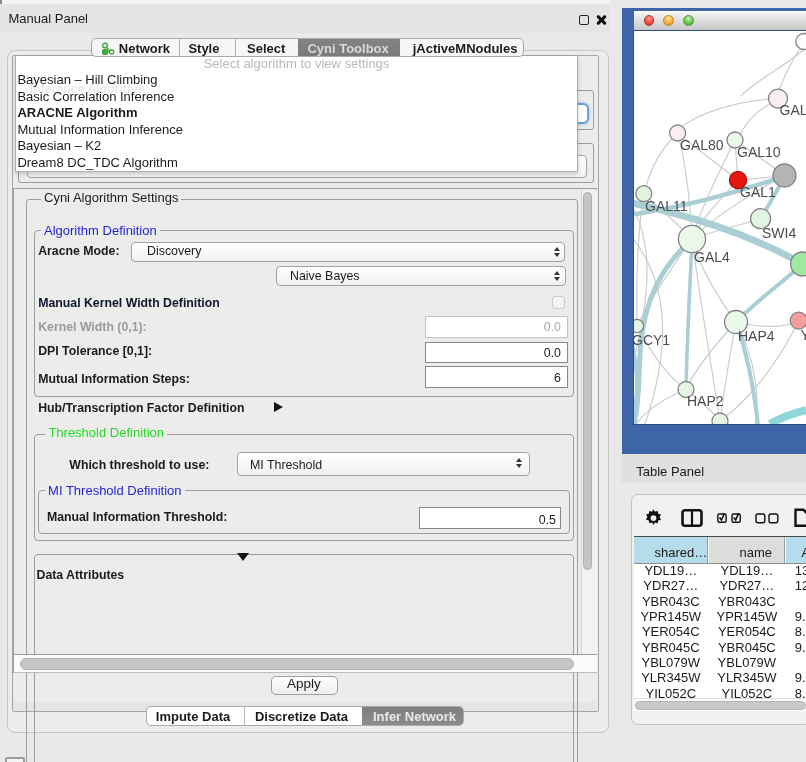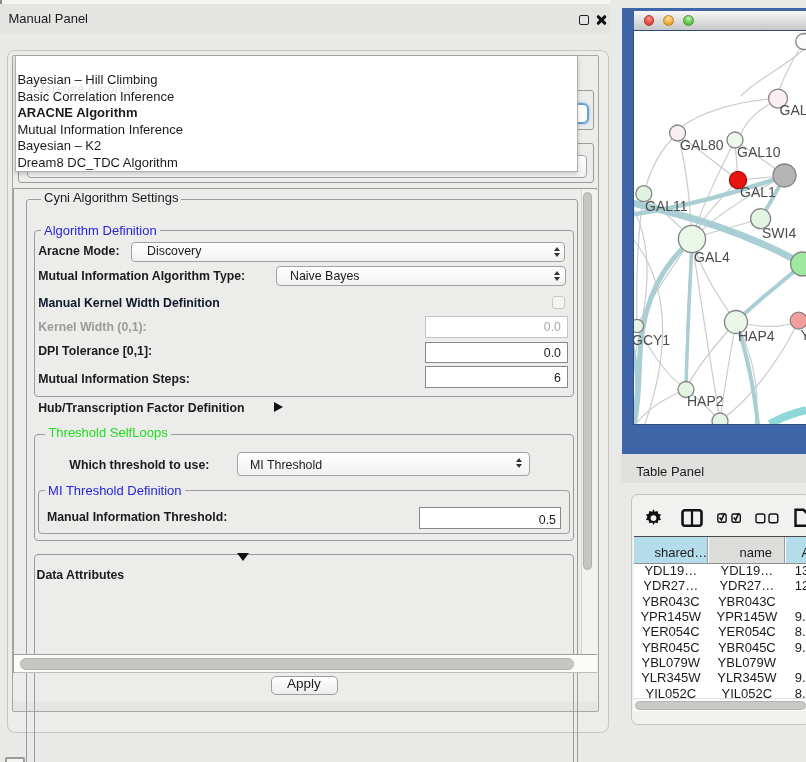--- a/index.html
+++ b/index.html
@@ -50,21 +50,20 @@
   <div class="ab glab t13" style="left:27px;top:1.4px">Cyni Algorithm Settings</div>
 
   <div class="ab grp" style="left:19.5px;top:40px;width:540px;height:167px"></div>
   <div class="ab glab t13" style="left:27px;top:33.9px;color:#2525d8">Algorithm Definition</div>
 
   <div class="ab b12" style="left:24.2px;top:55px">Aracne Mode:</div>
   <div class="ab combo" style="left:117px;top:51.5px;width:434px;height:20px"></div>
   <div class="ab t12" style="left:133px;top:55px">Discovery</div>
   <div class="arrows" style="left:540px;top:56.5px"></div>
 
-  <div class="ab b12" style="left:24.2px;top:79.5px">Mutual Information Algorithm Type:</div>
   <div class="ab combo" style="left:262px;top:76px;width:289.5px;height:19.5px"></div>
   <div class="ab t12" style="left:276px;top:79.5px">Naive Bayes</div>
   <div class="arrows" style="left:540px;top:80.5px"></div>
 
   <div class="ab b12" style="left:24.2px;top:107px;color:#0f172a">Manual Kernel Width Definition</div>
   <div class="ab" style="left:537.5px;top:105.5px;width:13px;height:13px;background:#f4f4f3;border:1px solid #c9c9c8;border-radius:3px"></div>
 
   <div class="ab b12" style="left:24.2px;top:131px;color:#9b9b9a">Kernel Width (0,1):</div>
   <div class="ab fld" style="left:410.8px;top:125.5px;width:143px;height:22.5px;border-color:#c4c4c3"></div>
   <div class="ab t12" style="left:497px;top:130.5px;width:50px;text-align:right;color:#a9a9a8">0.0</div>
@@ -74,21 +73,21 @@
   <div class="ab t12" style="left:497px;top:156.5px;width:50px;text-align:right">0.0</div>
 
   <div class="ab b12" style="left:24.2px;top:182.5px">Mutual Information Steps:</div>
   <div class="ab fld" style="left:410.8px;top:175.8px;width:143px;height:22.5px"></div>
   <div class="ab t12" style="left:497px;top:181.5px;width:50px;text-align:right">6</div>
 
   <div class="ab b12" style="left:24.2px;top:211.5px">Hub/Transcription Factor Definition</div>
   <div class="ab" style="left:259.6px;top:212px;width:0;height:0;border-top:5.5px solid transparent;border-bottom:5.5px solid transparent;border-left:9.5px solid #111"></div>
 
   <div class="ab grp" style="left:19.7px;top:244px;width:540px;height:107px"></div>
-  <div class="ab glab t13" style="left:31.4px;top:236.4px;color:#1ddd1d">Threshold SelfLoops</div>
+  <div class="ab glab t13" style="left:31.4px;top:236.4px;color:#1ddd1d">Threshold Definition</div>
 
   <div class="ab b12" style="left:55.3px;top:268.5px">Which threshold to use:</div>
   <div class="ab combo" style="left:222.8px;top:262px;width:293px;height:23.5px"></div>
   <div class="ab t12" style="left:236px;top:268.5px">MI Threshold</div>
   <div class="arrows" style="left:502px;top:267.5px"></div>
 
   <div class="ab grp" style="left:24px;top:300px;width:531.5px;height:44px"></div>
   <div class="ab glab t13" style="left:31.1px;top:294.4px;color:#2525d8">MI Threshold Definition</div>
   <div class="ab b12" style="left:32.9px;top:320.5px">Manual Information Threshold:</div>
   <div class="ab fld" style="left:404.6px;top:317.4px;width:142.7px;height:21.6px"></div>
@@ -106,23 +105,48 @@
 <div class="ab" style="left:582.6px;top:192px;width:9px;height:378px;background:#c5c5c4;border:1px solid #aeaead;border-radius:5px"></div>
 
 <div class="ab" style="left:14px;top:654px;width:583px;height:1px;background:#9e9e9d"></div>
 <div class="ab" style="left:14px;top:655px;width:583px;height:17px;background:#fbfbfa"></div>
 <div class="ab" style="left:20.4px;top:658.4px;width:553.6px;height:11.9px;background:#c6c6c5;border:1px solid #b2b2b1;border-radius:6px"></div>
 <div class="ab" style="left:14px;top:672px;width:583px;height:1px;background:#bcbcbb"></div>
 
 <div class="ab" style="left:270.9px;top:676.2px;width:67px;height:18.6px;background:linear-gradient(#ffffff,#ededec);border:1px solid #9e9e9d;border-radius:5px"></div>
 <div class="ab t13" style="left:287px;top:677.3px;font-size:13.5px">Apply</div>
 
-
+<div class="ab" style="left:146px;top:706.4px;width:318.3px;height:19.8px;background:#fff;border:1px solid #a9a9a8;border-radius:5px;overflow:hidden">
+  <div class="ab" style="left:97.4px;top:0;width:1px;height:100%;background:#b9b9b8"></div>
+  <div class="ab" style="left:214.7px;top:0;width:103.6px;height:100%;background:linear-gradient(#7e7e7d,#8c8c8b)"></div>
+  <div class="ab b13" style="left:8.8px;top:2.6px">Impute Data</div>
+  <div class="ab b13" style="left:107.9px;top:2.6px">Discretize Data</div>
+  <div class="ab b13" style="left:226px;top:2.6px;color:#e9e9e8">Infer Network</div>
+</div>
+
+<div class="ab" style="left:90.5px;top:38px;width:433.3px;height:18.5px;background:#f6f6f5;border:1px solid #a9a9a8;border-radius:5px;overflow:hidden;z-index:6">
+  <div class="ab" style="left:87.3px;top:0;width:1px;height:100%;background:#b4b4b3"></div>
+  <div class="ab" style="left:143.3px;top:0;width:1px;height:100%;background:#b4b4b3"></div>
+  <div class="ab" style="left:206px;top:0;width:102.3px;height:100%;background:linear-gradient(#848483,#7a7a79)"></div>
+  <svg class="ab" style="left:9px;top:2.5px" width="14" height="14" viewBox="0 0 14 14">
+    <line x1="4" y1="4" x2="10" y2="10" stroke="#2e9e2e" stroke-width="1.2"></line>
+    <line x1="4" y1="10" x2="10" y2="10" stroke="#2e9e2e" stroke-width="1.2"></line>
+    <circle cx="4" cy="3.5" r="2.4" fill="#e8f5e8" stroke="#2e9e2e" stroke-width="1.2"></circle>
+    <rect x="1.6" y="7.6" width="4.8" height="4.8" rx="1" fill="#3db03d" stroke="#2e9e2e"></rect>
+    <circle cx="10.6" cy="10" r="2.2" fill="#e8f5e8" stroke="#2e9e2e" stroke-width="1.2"></circle>
+  </svg>
+  <div class="ab b13" style="left:27.3px;top:3px">Network</div>
+  <div class="ab b13" style="left:96.9px;top:3px">Style</div>
+  <div class="ab b13" style="left:155.5px;top:3px">Select</div>
+  <div class="ab b13" style="left:215.9px;top:3px;color:#d9d9d8">Cyni Toolbox</div>
+  <div class="ab b13" style="left:321.2px;top:3px">jActiveMNodules</div>
+</div>
 
 <div class="ab" style="left:15px;top:56px;width:563px;height:115.5px;background:#fff;border:1px solid #b0b0af;border-top:none;box-shadow:0 2px 4px rgba(0,0,0,0.18);z-index:5">
+  <div class="t13" style="position:absolute;left:0;top:0.5px;width:100%;text-align:center;color:#b9b9b8">Select algorithm to view settings</div>
   <div class="b12" style="position:absolute;left:13.6px;top:26.5px;color:rgba(40,40,40,0.1)">Inference Algorithm:</div>
   <div class="t13" style="position:absolute;left:1.4px;top:17px">Bayesian – Hill Climbing</div>
   <div class="t13" style="position:absolute;left:1.4px;top:33.5px">Basic Correlation Inference</div>
   <div class="b13" style="position:absolute;left:1.4px;top:50px">ARACNE Algorithm</div>
   <div class="t13" style="position:absolute;left:1.4px;top:66.5px">Mutual Information Inference</div>
   <div class="t13" style="position:absolute;left:1.4px;top:83px">Bayesian – K2</div>
   <div class="t13" style="position:absolute;left:1.4px;top:99.5px">Dream8 DC_TDC Algorithm</div>
 </div>
 
 <div class="ab" style="left:5px;top:756.6px;width:20px;height:12px;background:#f4f4f3;border:2px solid #9a9a99;border-radius:2px"></div>

